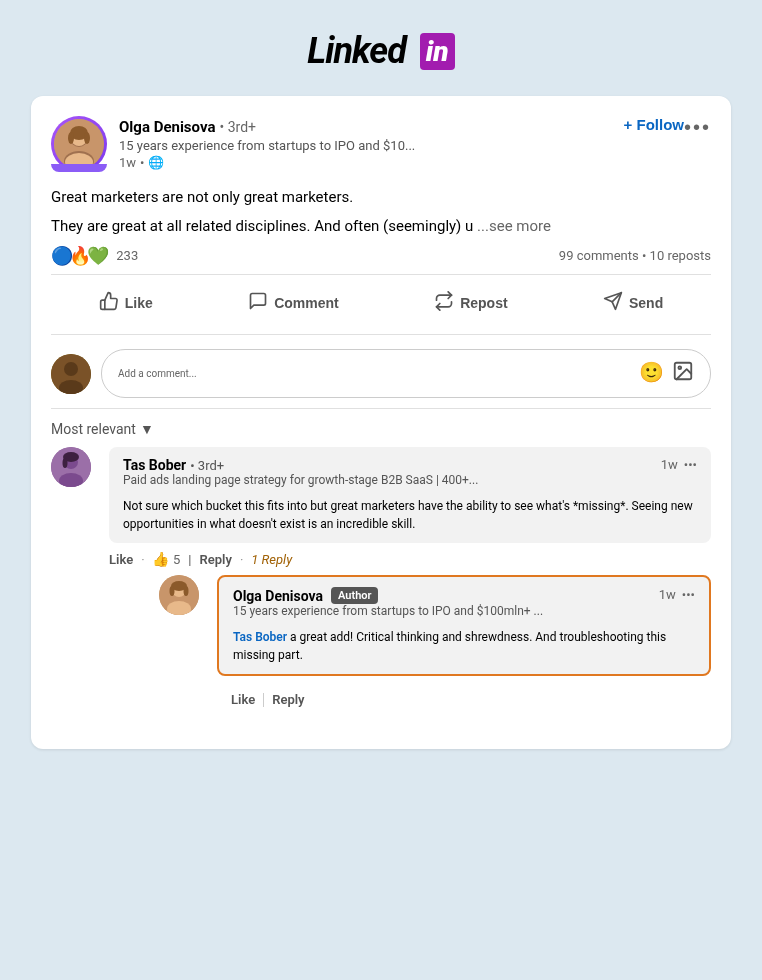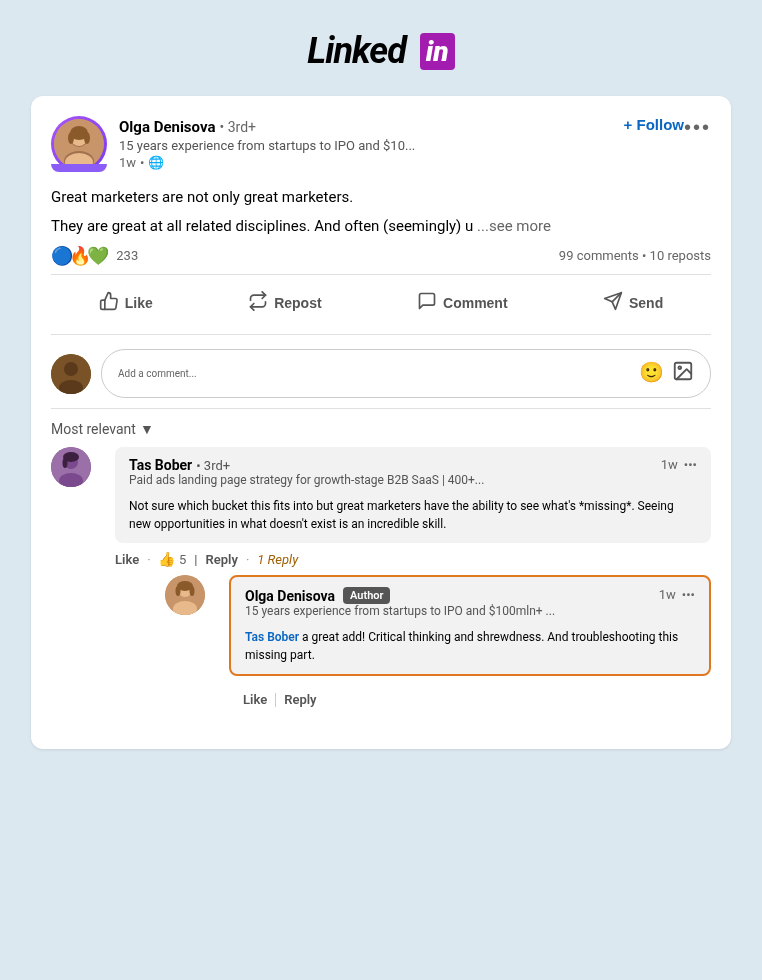--- a/index.html
+++ b/index.html
@@ -276,21 +276,21 @@
       color: #555;
       display: flex;
       align-items: center;
       gap: 4px;
       cursor: pointer;
     }
 
     
     .comment-item {
       display: flex;
-      gap: 24px;
+      gap: 18px;
       margin-bottom: 12px;
     }
 
     .comment-avatar-small {
       width: 40px;
       height: 40px;
       border-radius: 50%;
       flex-shrink: 0;
       overflow: hidden;
     }
@@ -516,35 +516,35 @@
         <svg width="20" height="20" viewBox="0 0 24 24" fill="none" stroke="#555" stroke-width="2" stroke-linecap="round" stroke-linejoin="round">
           <path d="M14 9V5a3 3 0 0 0-3-3l-4 9v11h11.28a2 2 0 0 0 2-1.7l1.38-9a2 2 0 0 0-2-2.3H14z"></path>
           <path d="M7 22H4a2 2 0 0 1-2-2v-7a2 2 0 0 1 2-2h3"></path>
         </svg>
       </span>
       <span>Like</span>
     </button>
     <button class="action-btn">
       <span>
         <svg width="20" height="20" viewBox="0 0 24 24" fill="none" stroke="#555" stroke-width="2" stroke-linecap="round" stroke-linejoin="round">
+          <path d="M21 15a2 2 0 0 1-2 2H7l-4 4V5a2 2 0 0 1 2-2h14a2 2 0 0 1 2 2z"></path>
+        </svg>
+      </span>
+      <span>Comment</span>
+    </button>
+    <button class="action-btn">
+      <span>
+        <svg width="20" height="20" viewBox="0 0 24 24" fill="none" stroke="#555" stroke-width="2" stroke-linecap="round" stroke-linejoin="round">
           <polyline points="17 1 21 5 17 9"></polyline>
           <path d="M3 11V9a4 4 0 0 1 4-4h14"></path>
           <polyline points="7 23 3 19 7 15"></polyline>
           <path d="M21 13v2a4 4 0 0 1-4 4H3"></path>
         </svg>
       </span>
       <span>Repost</span>
-    </button>
-    <button class="action-btn">
-      <span>
-        <svg width="20" height="20" viewBox="0 0 24 24" fill="none" stroke="#555" stroke-width="2" stroke-linecap="round" stroke-linejoin="round">
-          <path d="M21 15a2 2 0 0 1-2 2H7l-4 4V5a2 2 0 0 1 2-2h14a2 2 0 0 1 2 2z"></path>
-        </svg>
-      </span>
-      <span>Comment</span>
     </button>
     <button class="action-btn">
       <span>
         <svg width="20" height="20" viewBox="0 0 24 24" fill="none" stroke="#555" stroke-width="2" stroke-linecap="round" stroke-linejoin="round">
           <line x1="22" y1="2" x2="11" y2="13"></line>
           <polygon points="22 2 15 22 11 13 2 9 22 2"></polygon>
         </svg>
       </span>
       <span>Send</span>
     </button>

